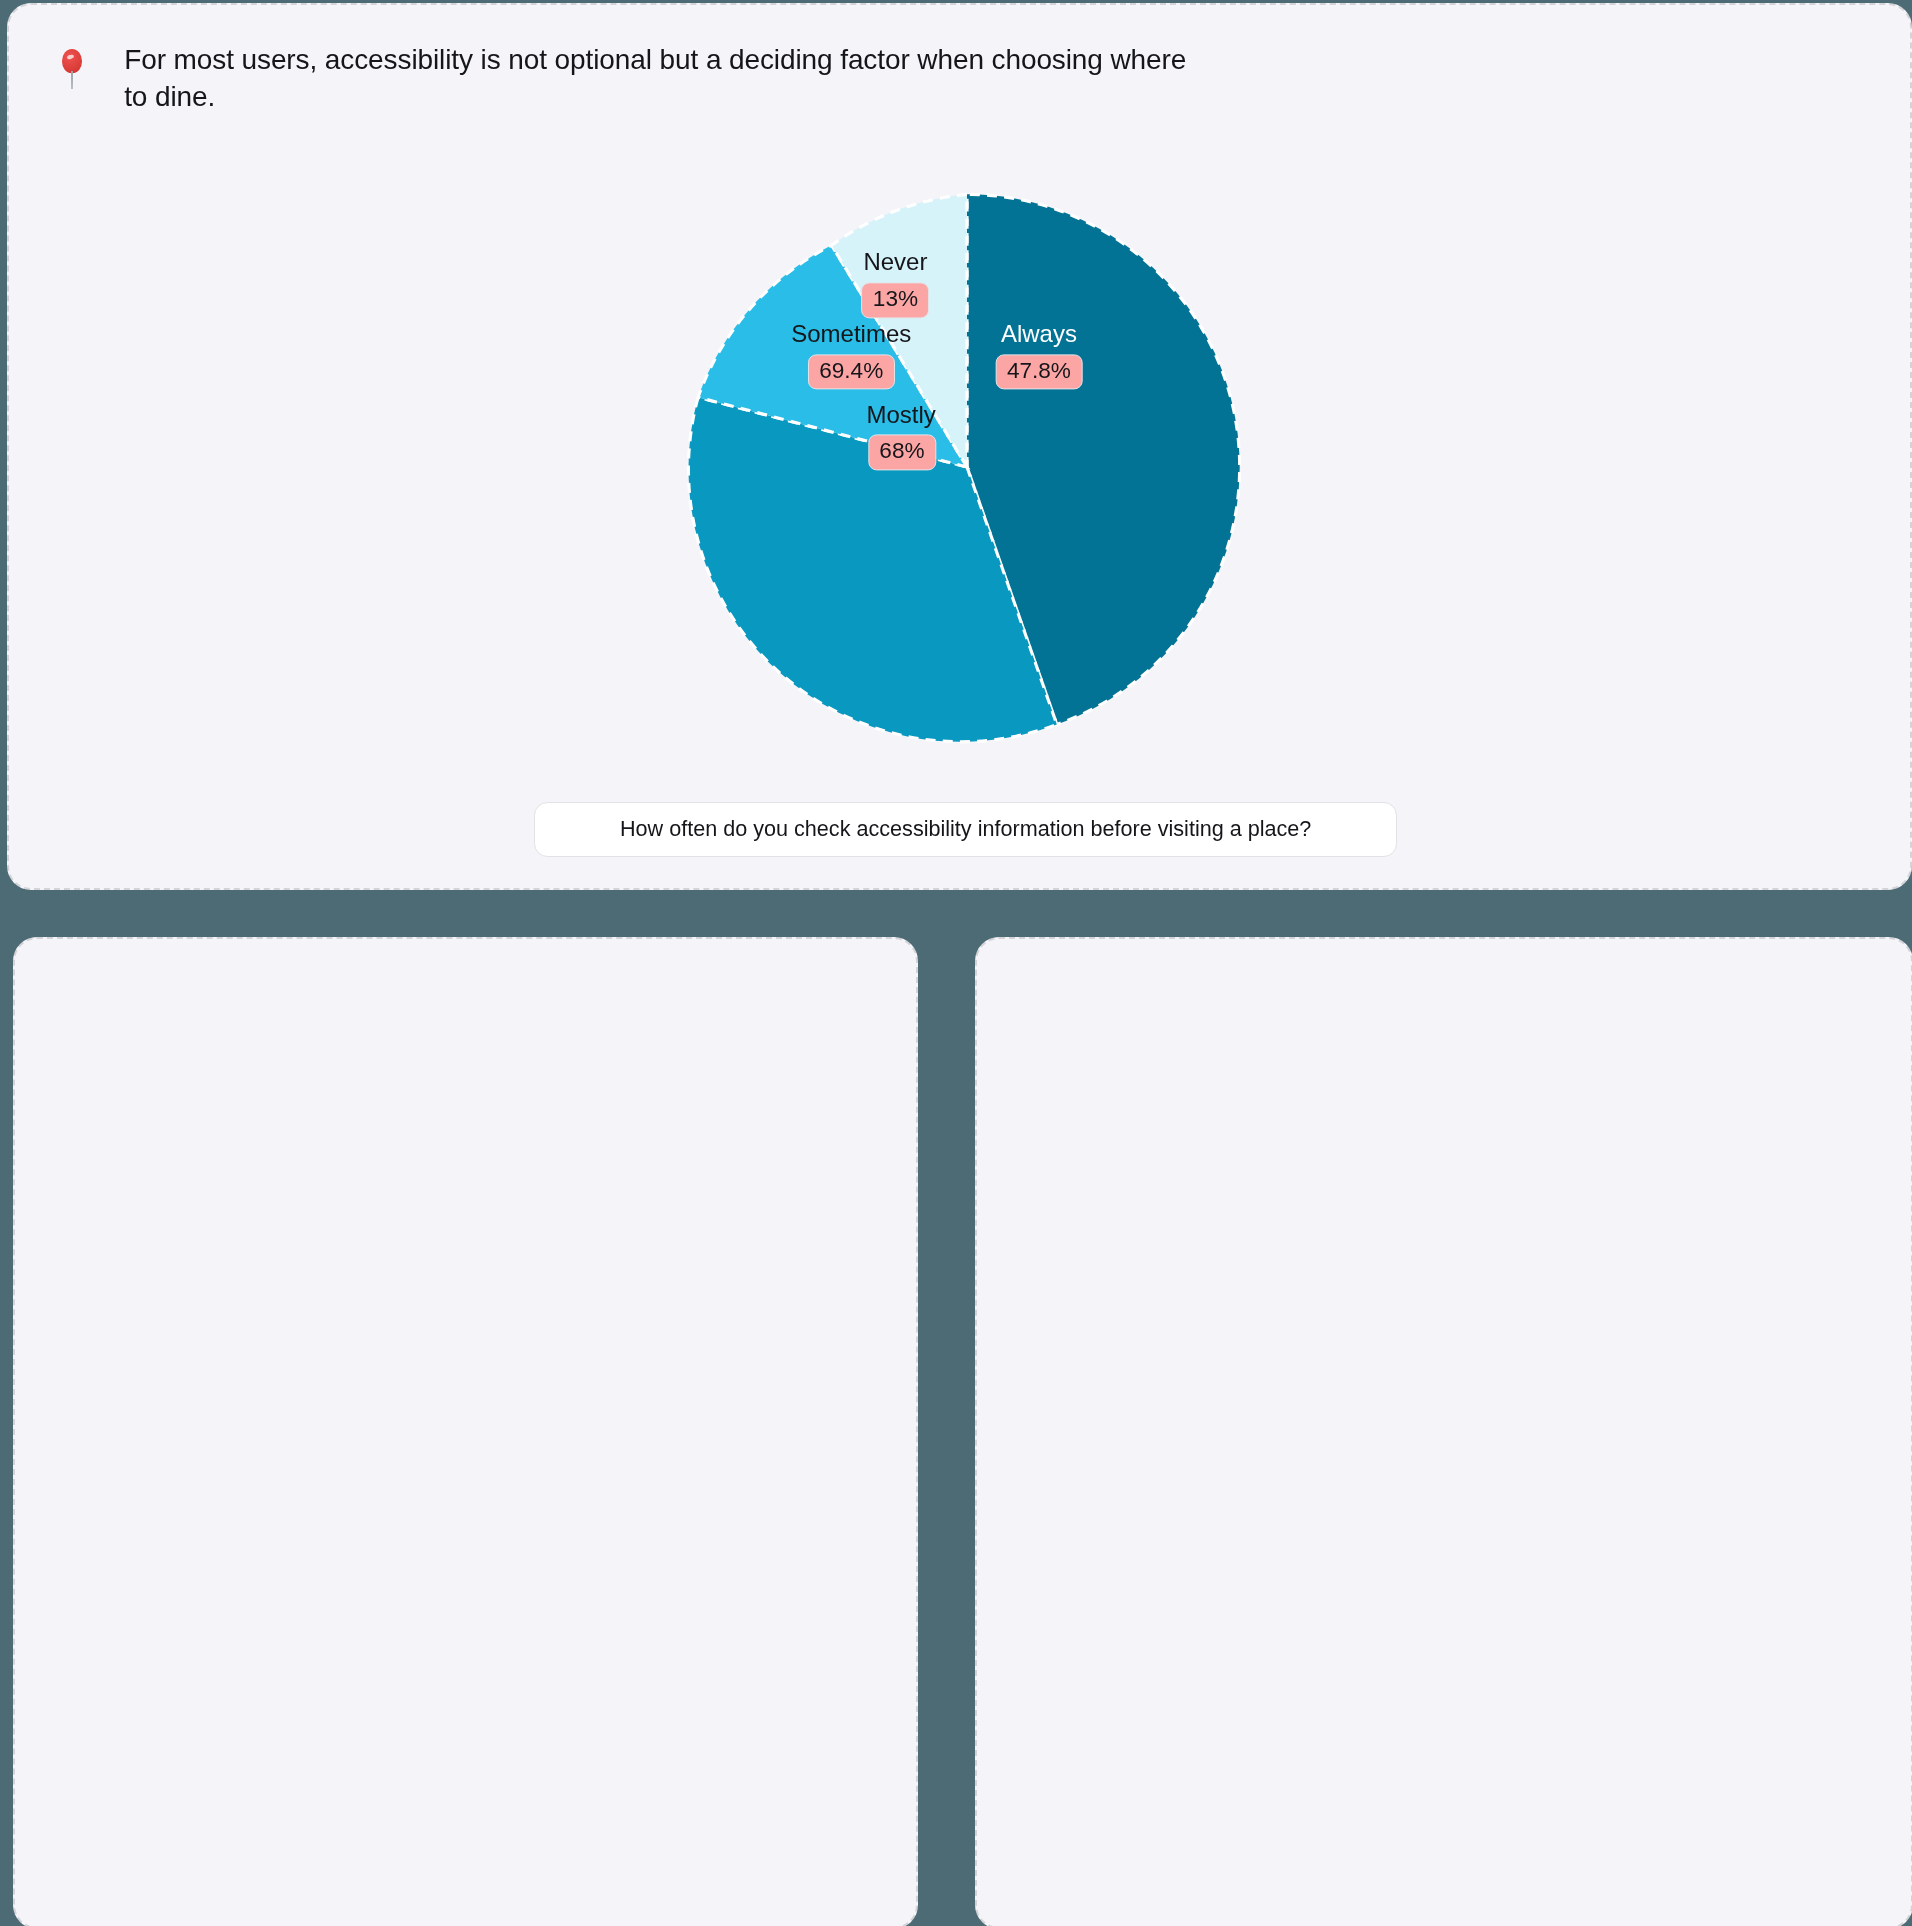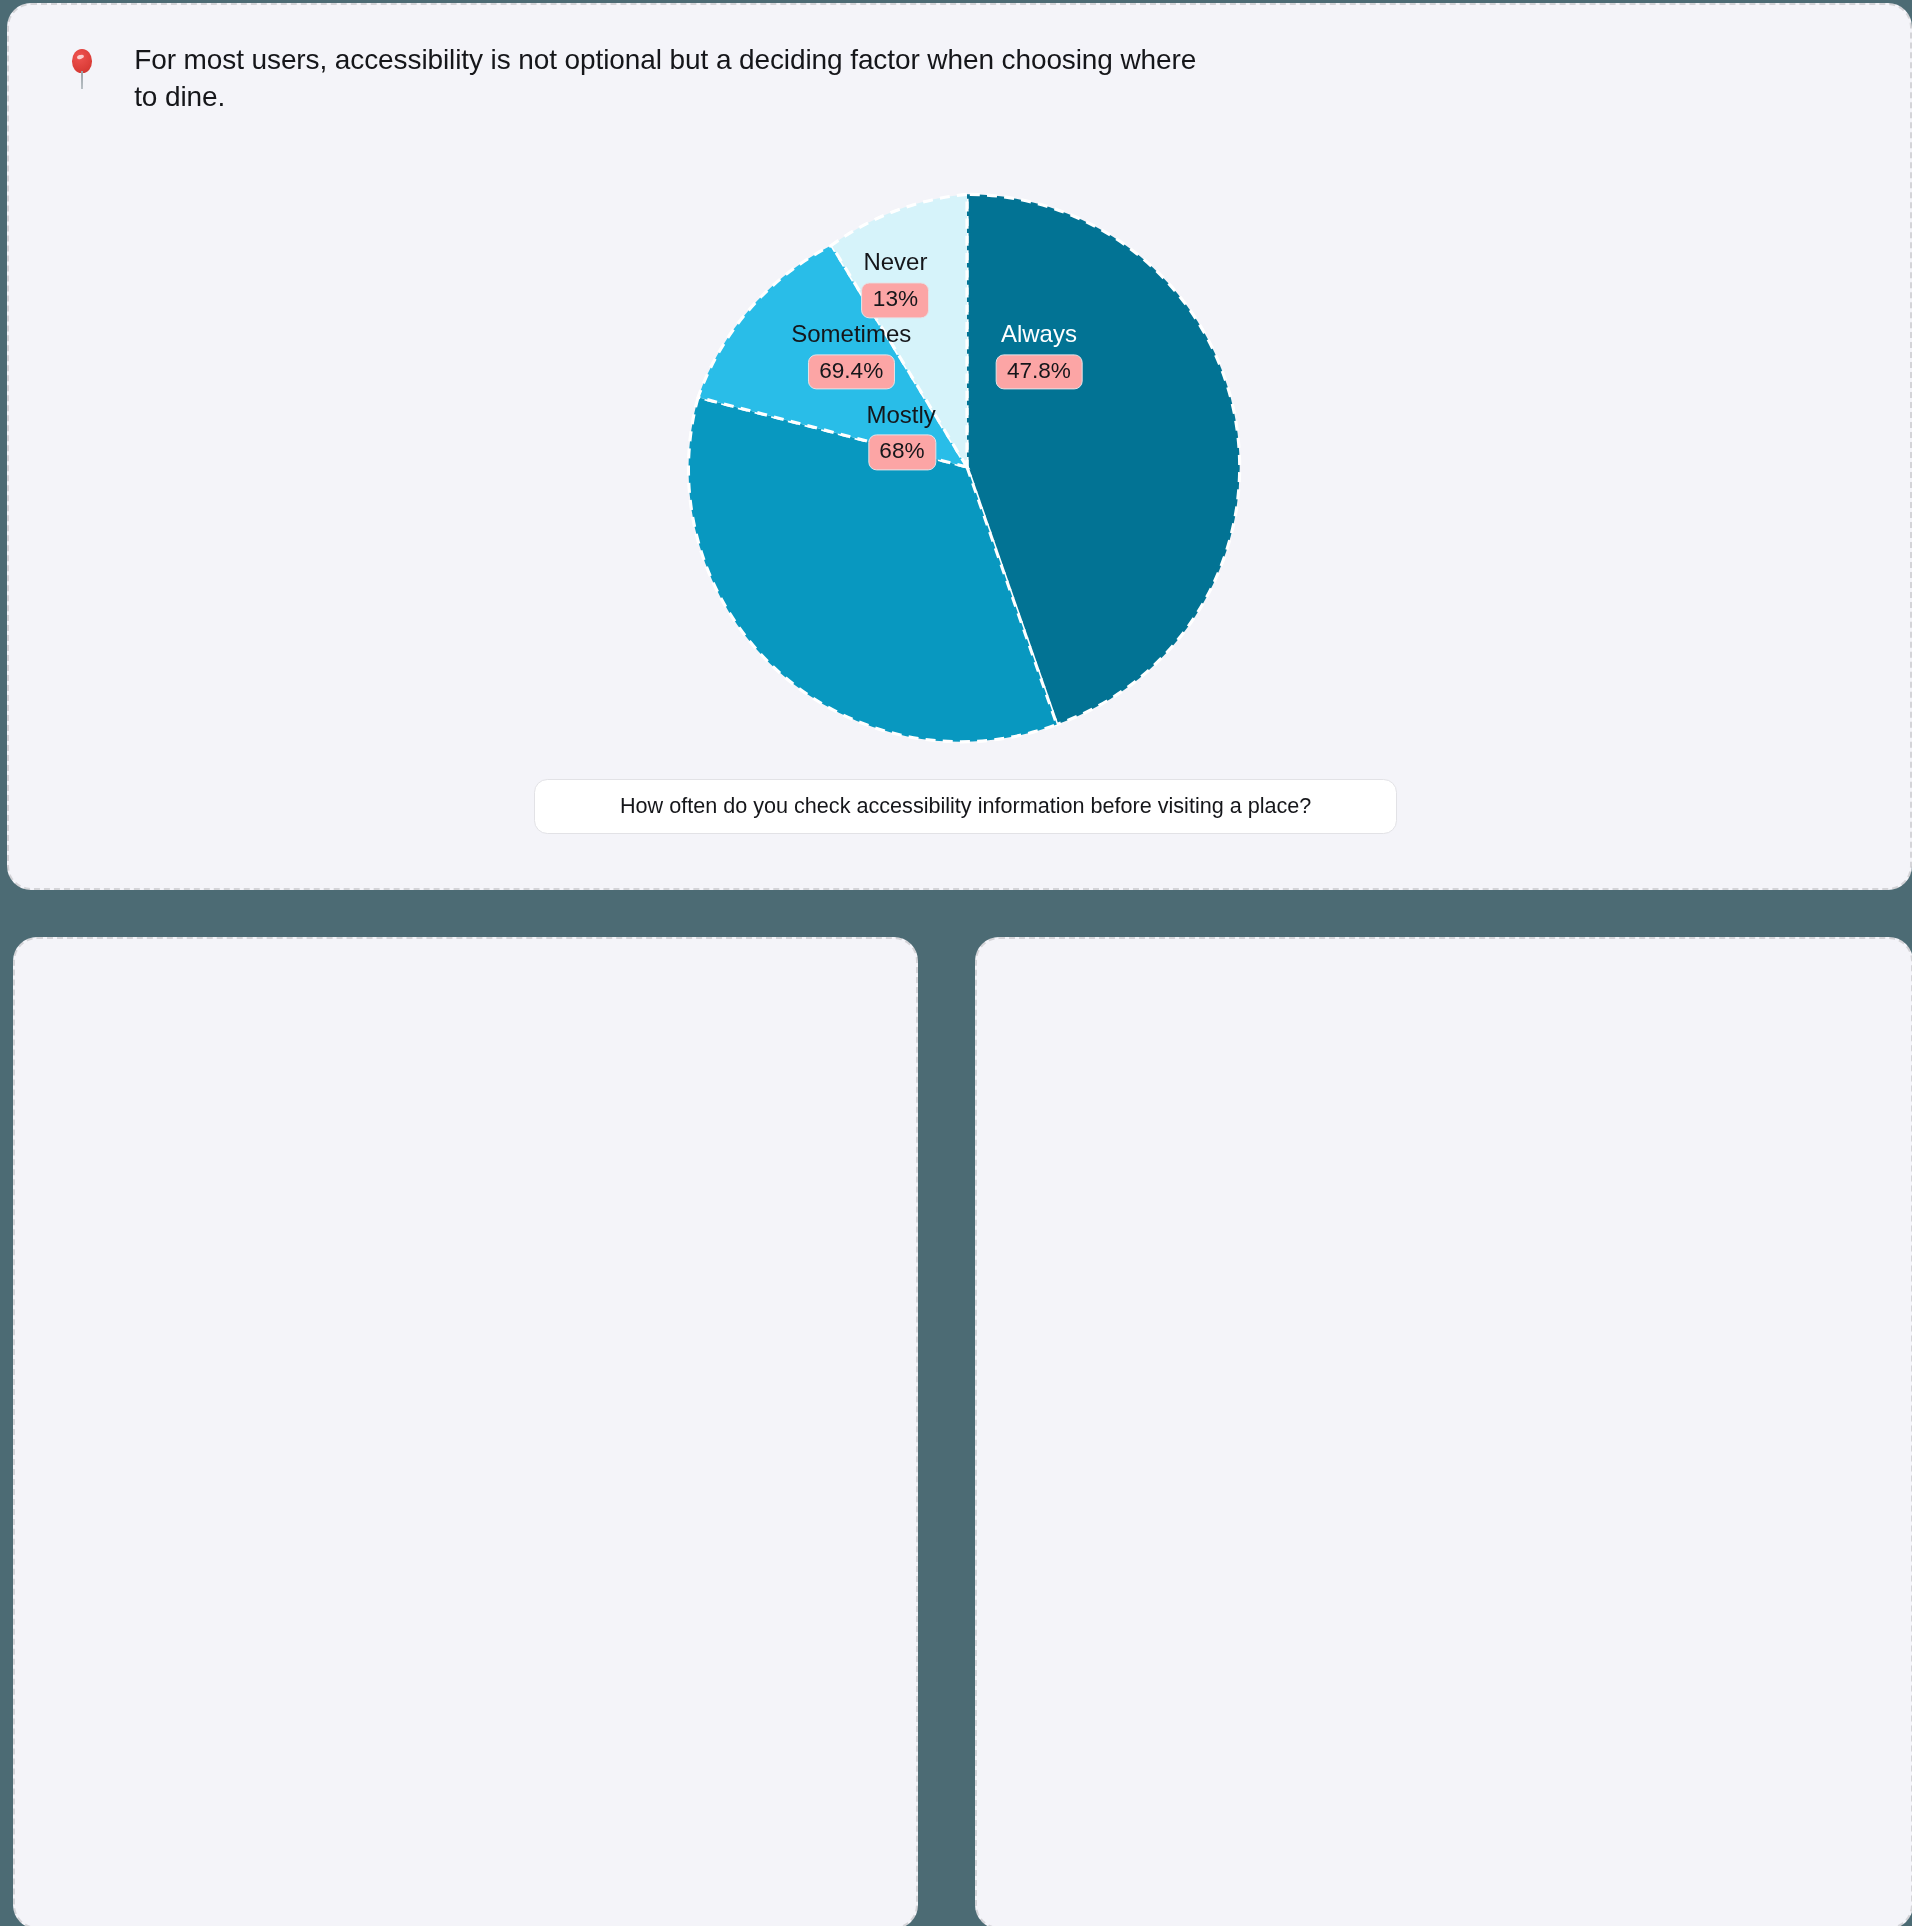--- a/index.html
+++ b/index.html
@@ -63,35 +63,35 @@
     background: linear-gradient(to bottom, #9aa2a8, #b9c0c5);
   }
   .headline-text {
     font-size: 28px;
     line-height: 1.32;
     color: #15161a;
     font-weight: 400;
     letter-spacing: -0.1px;
   }
 
-  #headline-top { position: absolute; left: 61px; top: 37px; width: 1131px; gap: 40px; }
+  #headline-top { position: absolute; left: 51px; top: 37px; width: 1131px; gap: 40px; }
 
   
   .caption {
     position: absolute;
     background: #ffffff;
     border: 1.5px solid #e2e2e6;
     border-radius: 13.4px;
     font-size: 21.6px;
     line-height: 1.42;
     color: #15161a;
     text-align: center;
     padding: 11.3px 19.5px;
   }
-  #caption-top { left: 525px; top: 774px; width: 863px; }
+  #caption-top { left: 525px; top: 797px; width: 863px; }
 
   
   .vchip {
     display: inline-block;
     background: #fca5a5;
     border: 1.5px solid #e4e4e8;
     border-radius: 8.2px;
     padding: 3.1px 10.3px 4.1px;
     font-size: 22.6px;
     line-height: 1.18;

